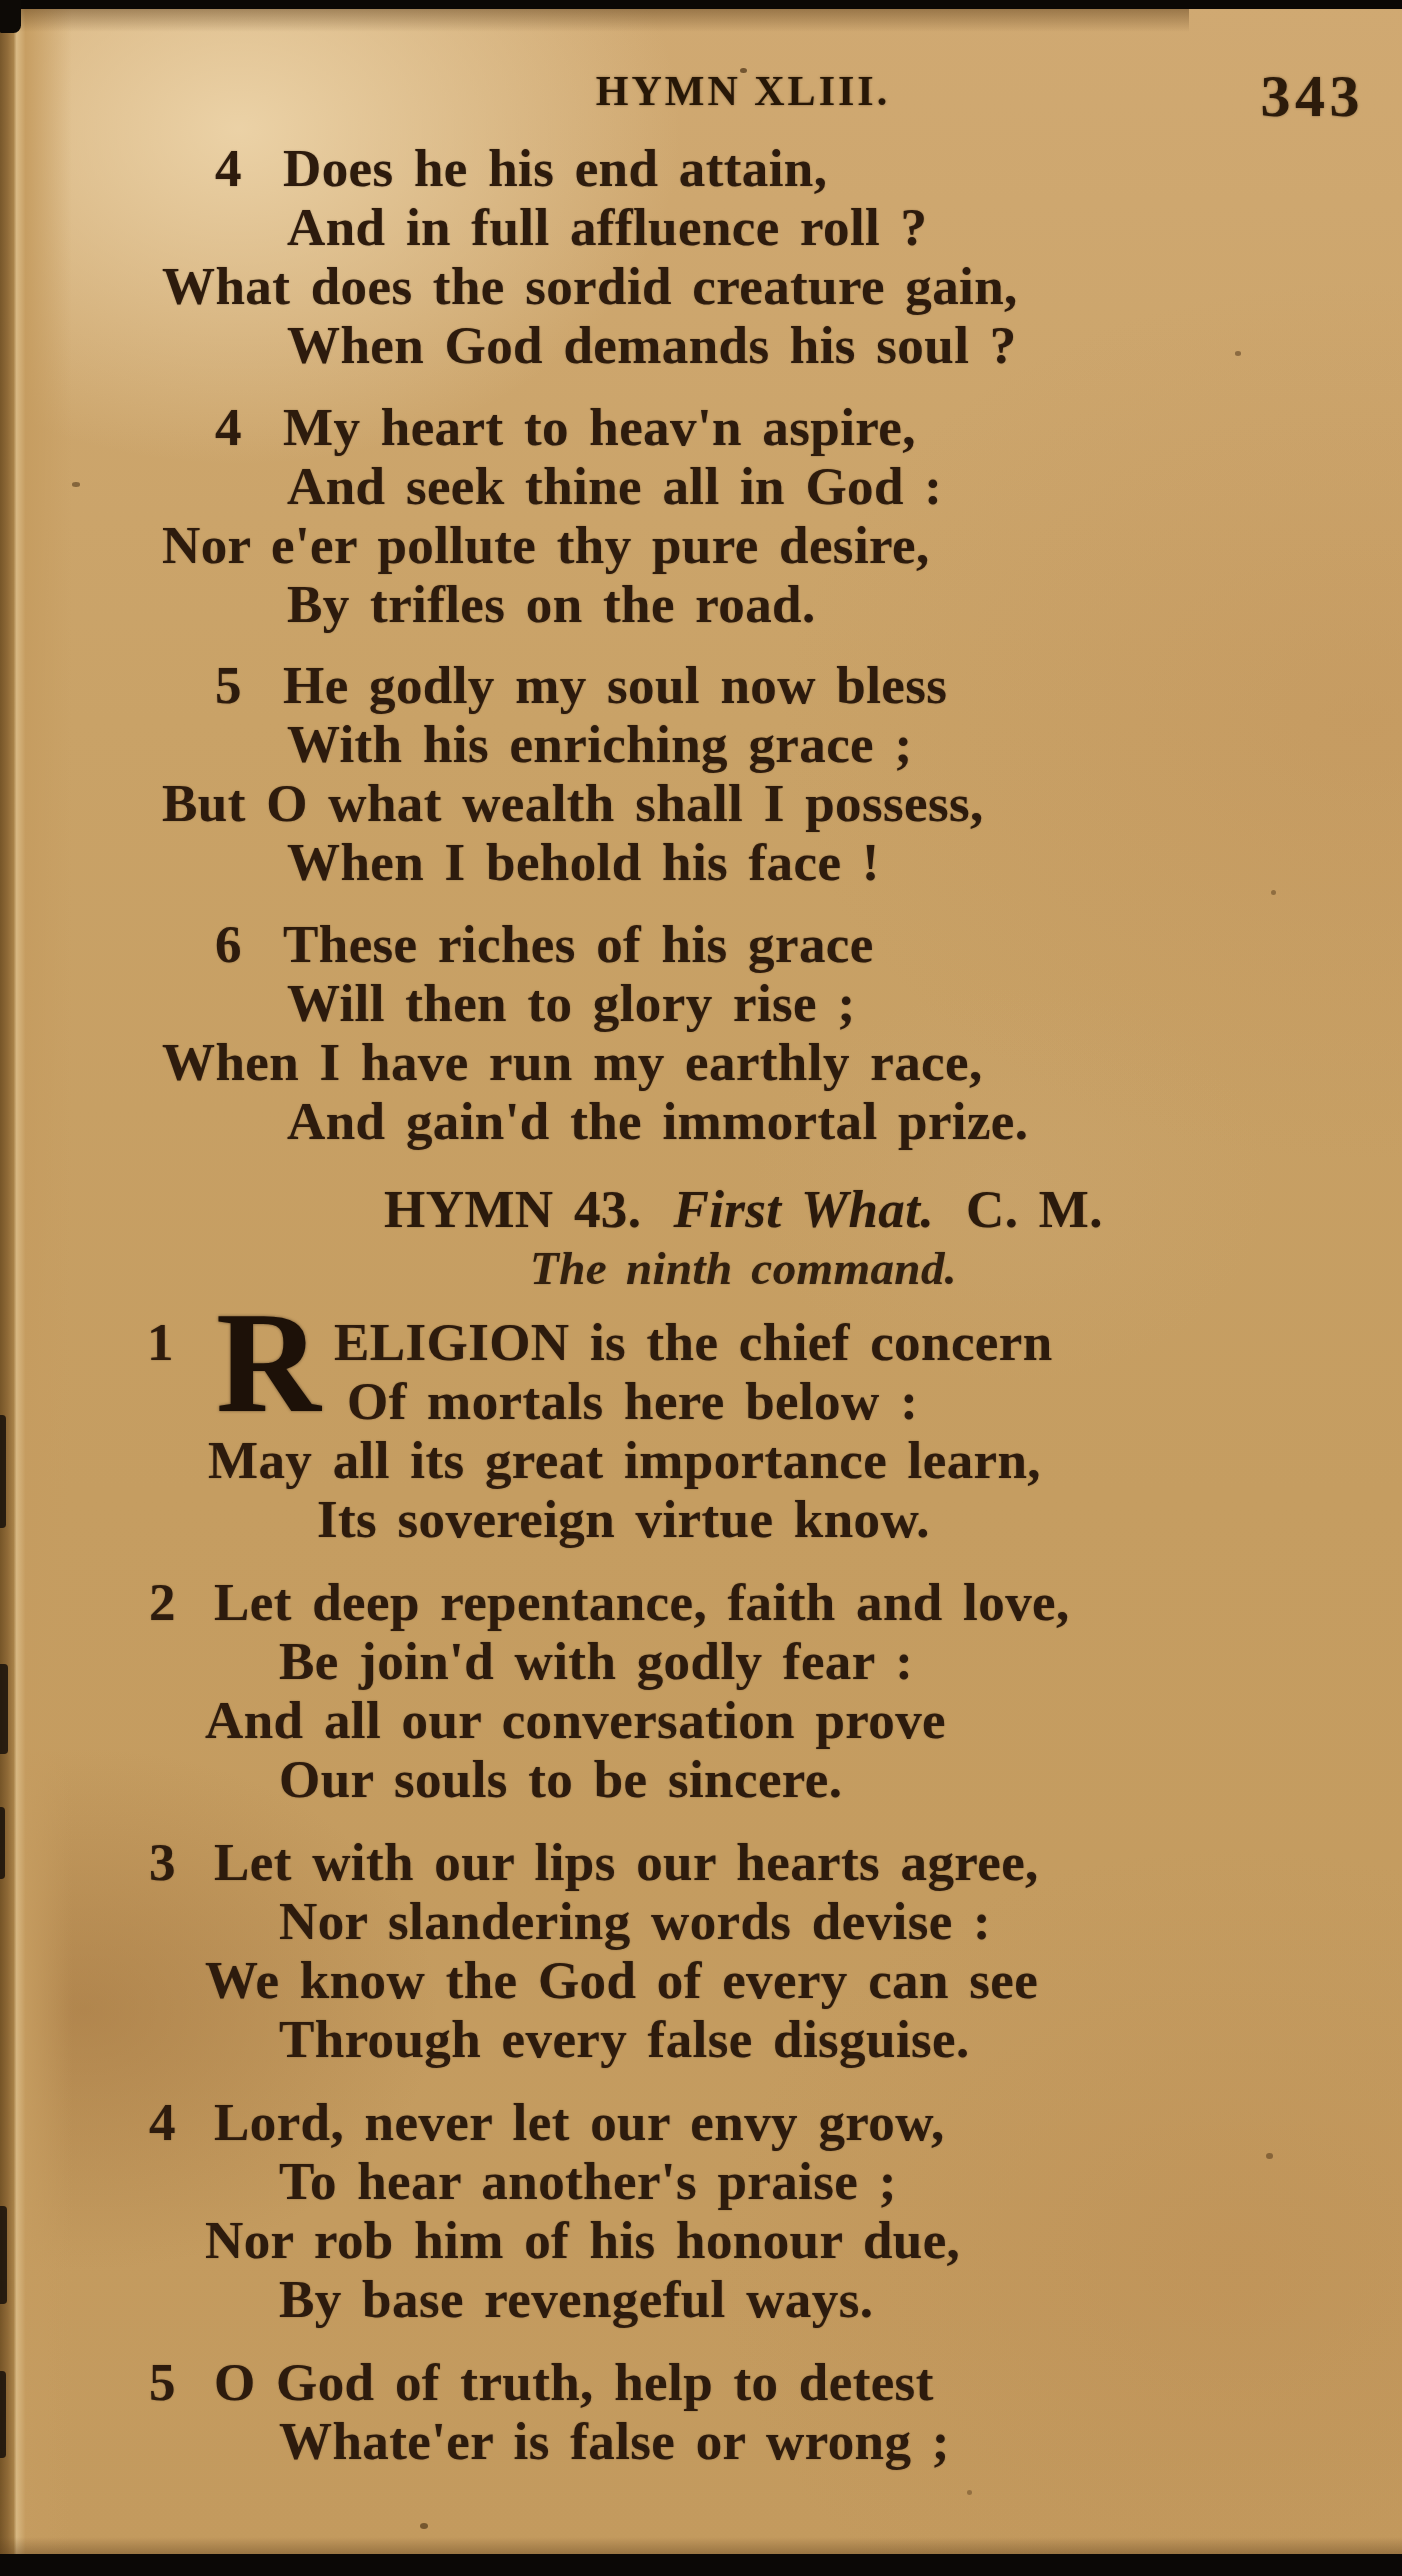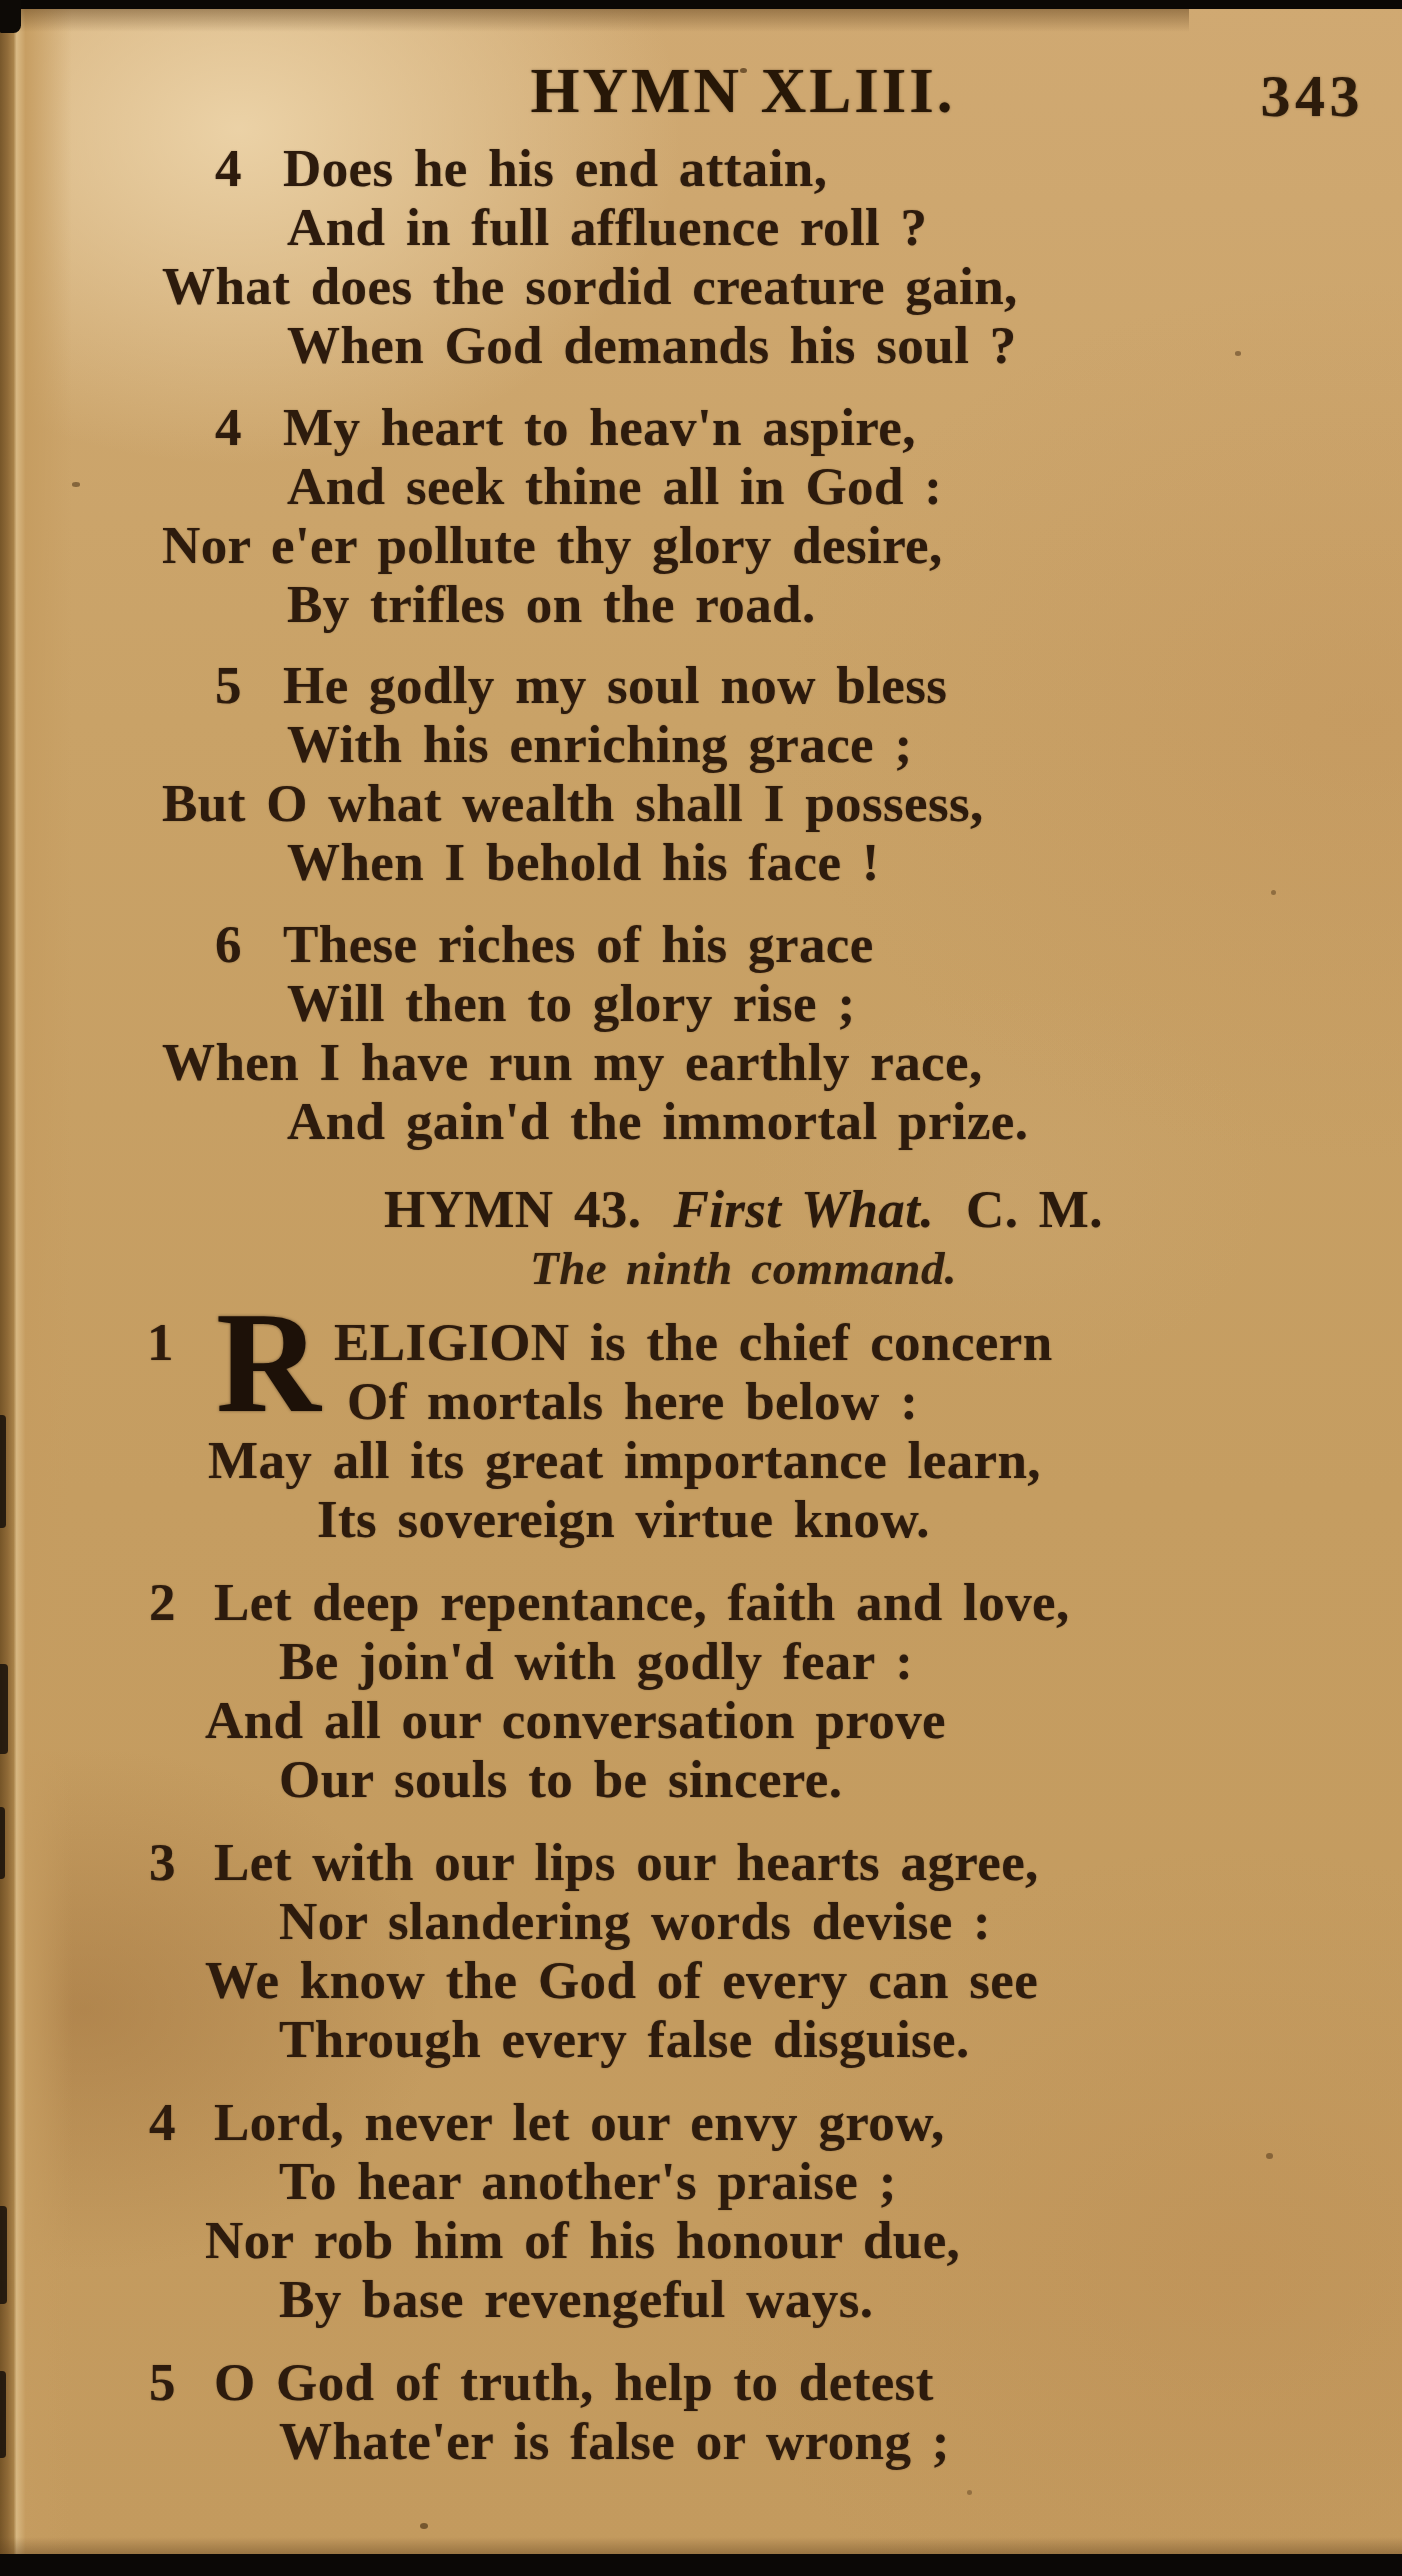--- a/index.html
+++ b/index.html
@@ -32,21 +32,21 @@
   .strip-bottom-shadow{position:absolute;bottom:22px;left:0;right:0;height:16.6px;
     background:linear-gradient(0deg,rgba(90,60,26,.4),rgba(90,60,26,0));}
   .edge-dash{position:absolute;left:0;background:#17100a;border-radius:0 3.8px 3.8px 0;opacity:.85;}
   .speck{position:absolute;background:#4b3216;border-radius:50%;}
 
   
   .page-header{
     position:absolute;top:50px;left:0;width:100%;
     padding-left:84px;box-sizing:border-box;
     text-align:center;
-    font-size:63px;line-height:83px;font-weight:700;
+    font-size:42px;line-height:83px;font-weight:700;
     letter-spacing:3px;
     color:#271707;
     text-shadow:0 0 2.3px rgba(48,28,10,.5);
   }
   .page-num{
     position:absolute;top:59px;right:38px;
     font-size:60px;line-height:75px;font-weight:700;
     letter-spacing:4.5px;color:#2c1b0b;
     text-shadow:0 0 2.3px rgba(48,28,10,.5);
   }
@@ -133,21 +133,21 @@
     <div class="stanza ga mb30">
       <div class="line l-num"><span class="snum">4</span><span>Does he his end attain,</span></div>
       <div class="line l-ind">And in full affluence roll ?</div>
       <div class="line l-flush">What does the sordid creature gain,</div>
       <div class="line l-ind">When God demands his soul ?</div>
     </div>
 
     <div class="stanza ga mb30">
       <div class="line l-num"><span class="snum">4</span><span>My heart to heav'n aspire,</span></div>
       <div class="line l-ind">And seek thine all in God :</div>
-      <div class="line l-flush">Nor e'er pollute thy glory desire,</div>
+      <div class="line l-flush">Nor e'er pollute thy pure desire,</div>
       <div class="line l-ind">By trifles on the road.</div>
     </div>
 
     <div class="stanza ga mb30">
       <div class="line l-num"><span class="snum">5</span><span>He godly my soul now bless</span></div>
       <div class="line l-ind">With his enriching grace ;</div>
       <div class="line l-flush">But O what wealth shall I possess,</div>
       <div class="line l-ind">When I behold his face !</div>
     </div>
 

